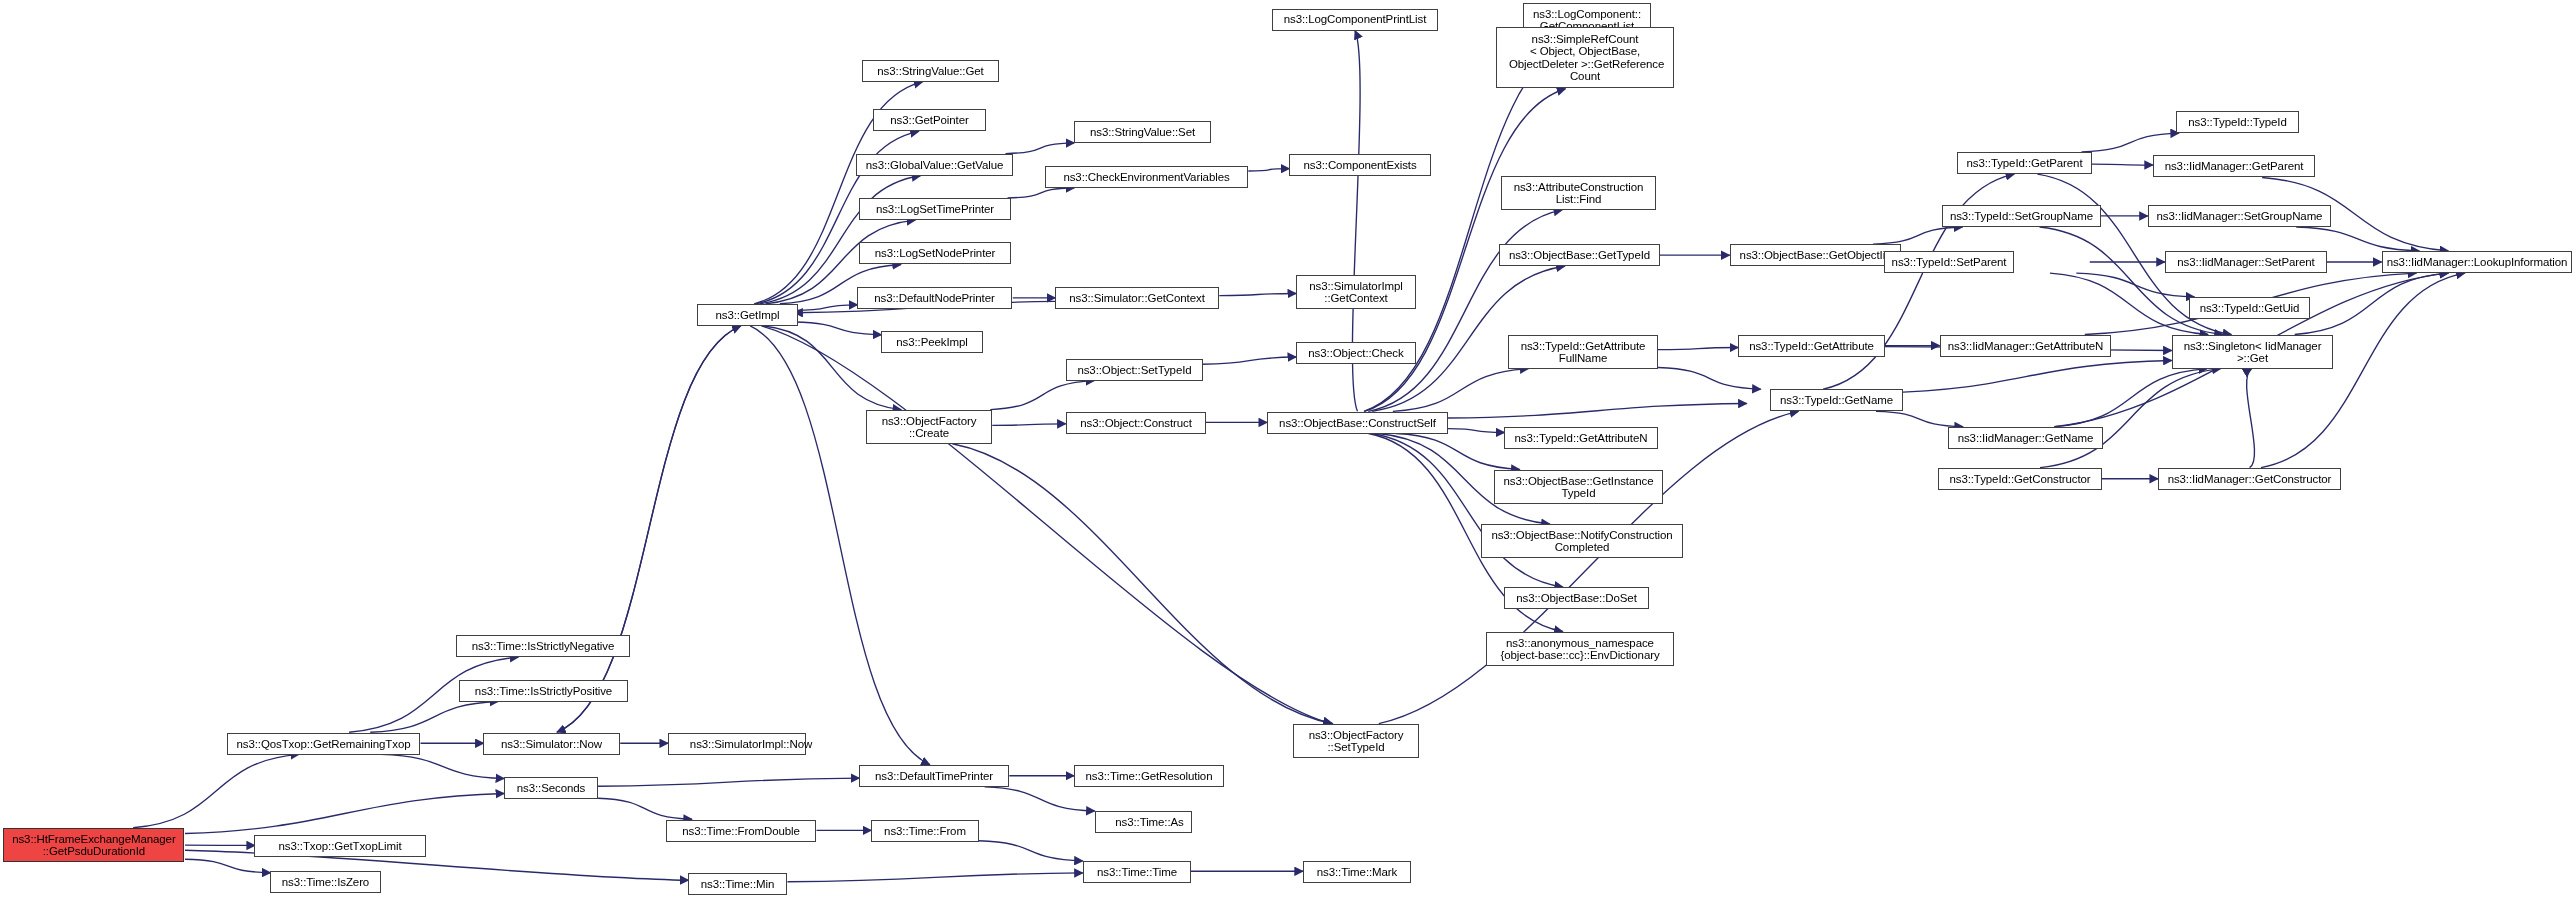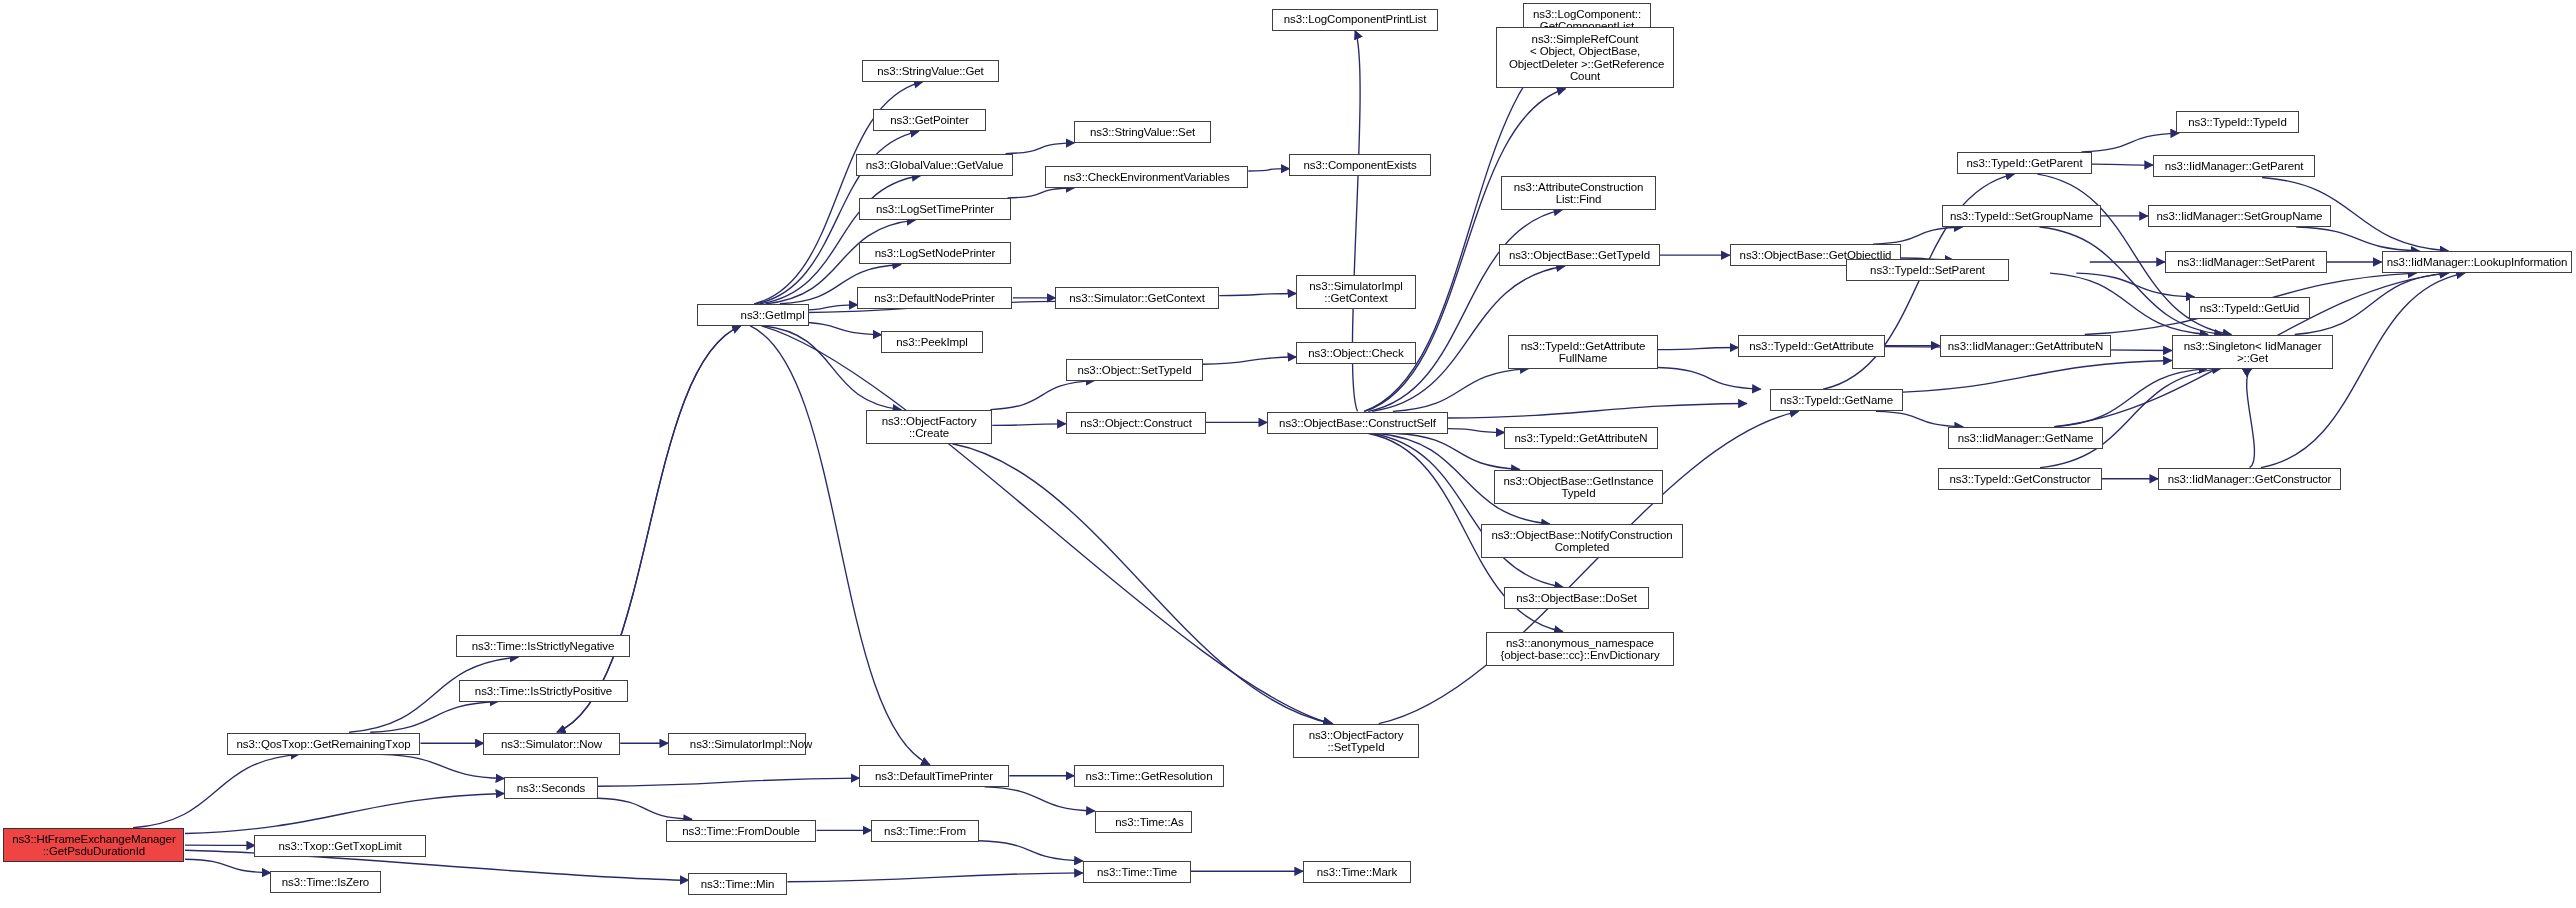--- a/index.html
+++ b/index.html
@@ -122,21 +122,21 @@
       <div class="node" style="left: 483px; top: 733px; width: 137px; height: 22px;"><span>ns3::Simulator::Now</span></div>
       <div class="node" style="left: 668px; top: 733px; width: 138px; height: 22px; padding-left: 28px;"><span>ns3::SimulatorImpl::Now</span></div>
       <div class="node" style="left: 666px; top: 820px; width: 150px; height: 22px;"><span>ns3::Time::FromDouble</span></div>
       <div class="node" style="left: 871px; top: 820px; width: 108px; height: 22px;"><span>ns3::Time::From</span></div>
       <div class="node" style="left: 688px; top: 873px; width: 99px; height: 22px;"><span>ns3::Time::Min</span></div>
       <div class="node" style="left: 1083px; top: 861px; width: 108px; height: 22px;"><span>ns3::Time::Time</span></div>
       <div class="node" style="left: 1303px; top: 861px; width: 108px; height: 22px;"><span>ns3::Time::Mark</span></div>
       <div class="node" style="left: 859px; top: 765px; width: 150px; height: 22px;"><span>ns3::DefaultTimePrinter</span></div>
       <div class="node" style="left: 1074px; top: 765px; width: 150px; height: 22px;"><span>ns3::Time::GetResolution</span></div>
       <div class="node" style="left: 1095px; top: 811px; width: 97px; height: 22px; padding-left: 12px;"><span>ns3::Time::As</span></div>
-      <div class="node" style="left: 697px; top: 304px; width: 112px; height: 22px; justify-content: flex-end;"><span>ns3::GetImpl</span></div>
+      <div class="node" style="left: 697px; top: 304px; width: 101px; height: 22px;"><span>ns3::GetImpl</span></div>
       <div class="node" style="left: 862px; top: 60px; width: 137px; height: 22px;"><span>ns3::StringValue::Get</span></div>
       <div class="node" style="left: 873px; top: 109px; width: 113px; height: 22px;"><span>ns3::GetPointer</span></div>
       <div class="node" style="left: 856px; top: 154px; width: 157px; height: 22px;"><span>ns3::GlobalValue::GetValue</span></div>
       <div class="node" style="left: 859px; top: 198px; width: 152px; height: 22px;"><span>ns3::LogSetTimePrinter</span></div>
       <div class="node" style="left: 859px; top: 242px; width: 152px; height: 22px;"><span>ns3::LogSetNodePrinter</span></div>
       <div class="node" style="left: 857px; top: 287px; width: 155px; height: 22px;"><span>ns3::DefaultNodePrinter</span></div>
       <div class="node" style="left: 881px; top: 331px; width: 102px; height: 22px;"><span>ns3::PeekImpl</span></div>
       <div class="node" style="left: 866px; top: 410px; width: 126px; height: 34px;"><span>ns3::ObjectFactory
 ::Create</span></div>
       <div class="node" style="left: 1074px; top: 121px; width: 137px; height: 22px;"><span>ns3::StringValue::Set</span></div>
@@ -169,21 +169,21 @@
       <div class="node" style="left: 1504px; top: 587px; width: 145px; height: 22px;"><span>ns3::ObjectBase::DoSet</span></div>
       <div class="node" style="left: 1486px; top: 632px; width: 188px; height: 34px;"><span>ns3::anonymous_namespace
 {object-base::cc}::EnvDictionary</span></div>
       <div class="node" style="left: 1293px; top: 724px; width: 126px; height: 34px;"><span>ns3::ObjectFactory
 ::SetTypeId</span></div>
       <div class="node" style="left: 1730px; top: 244px; width: 171px; height: 22px;"><span>ns3::ObjectBase::GetObjectIid</span></div>
       <div class="node" style="left: 1738px; top: 335px; width: 147px; height: 22px;"><span>ns3::TypeId::GetAttribute</span></div>
       <div class="node" style="left: 1747px; top: 389px; width: 133px; height: 22px; margin-left: 23px;"><span>ns3::TypeId::GetName</span></div>
       <div class="node" style="left: 1957px; top: 152px; width: 135px; height: 22px;"><span>ns3::TypeId::GetParent</span></div>
       <div class="node" style="left: 1942px; top: 205px; width: 159px; height: 22px;"><span>ns3::TypeId::SetGroupName</span></div>
-      <div class="node" style="left: 1846px; top: 251px; width: 163px; height: 22px; margin-top: 8px;"><span>ns3::TypeId::SetParent</span></div>
+      <div class="node" style="left: 1884px; top: 251px; width: 130px; height: 22px;"><span>ns3::TypeId::SetParent</span></div>
       <div class="node" style="left: 1940px; top: 335px; width: 171px; height: 22px;"><span>ns3::IidManager::GetAttributeN</span></div>
       <div class="node" style="left: 1948px; top: 427px; width: 155px; height: 22px;"><span>ns3::IidManager::GetName</span></div>
       <div class="node" style="left: 1938px; top: 468px; width: 164px; height: 22px;"><span>ns3::TypeId::GetConstructor</span></div>
       <div class="node" style="left: 2176px; top: 111px; width: 123px; height: 22px;"><span>ns3::TypeId::TypeId</span></div>
       <div class="node" style="left: 2153px; top: 155px; width: 162px; height: 22px;"><span>ns3::IidManager::GetParent</span></div>
       <div class="node" style="left: 2148px; top: 205px; width: 183px; height: 22px;"><span>ns3::IidManager::SetGroupName</span></div>
       <div class="node" style="left: 2165px; top: 251px; width: 162px; height: 22px;"><span>ns3::IidManager::SetParent</span></div>
       <div class="node" style="left: 2189px; top: 297px; width: 121px; height: 22px;"><span>ns3::TypeId::GetUid</span></div>
       <div class="node" style="left: 2172px; top: 335px; width: 161px; height: 34px;"><span>ns3::Singleton&lt; IidManager
 &gt;::Get</span></div>

